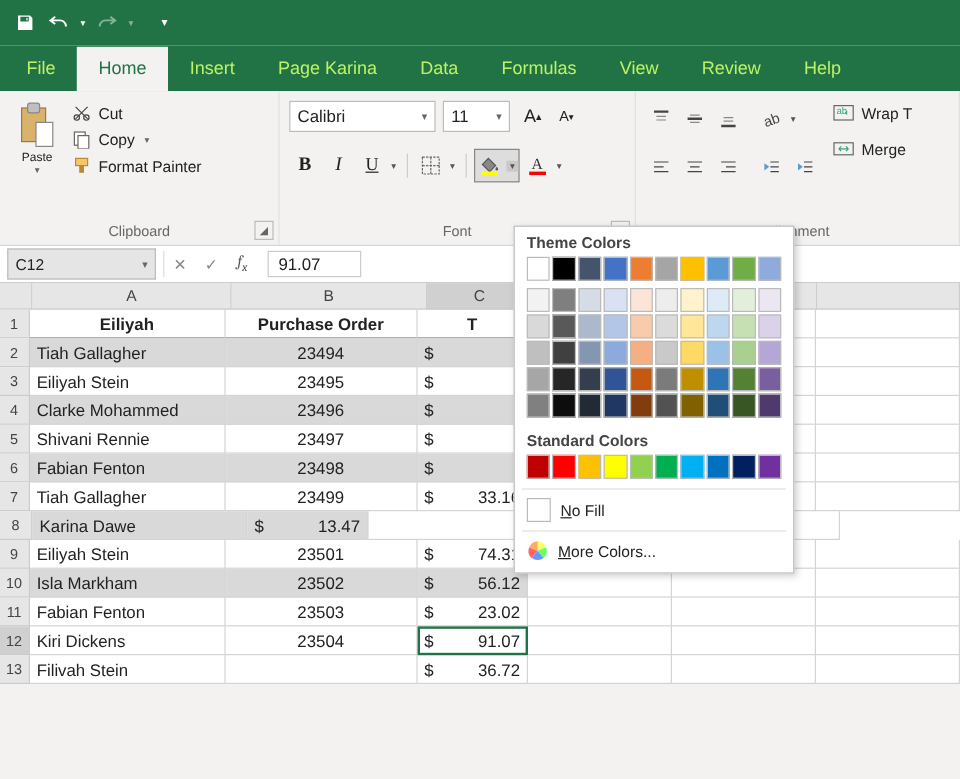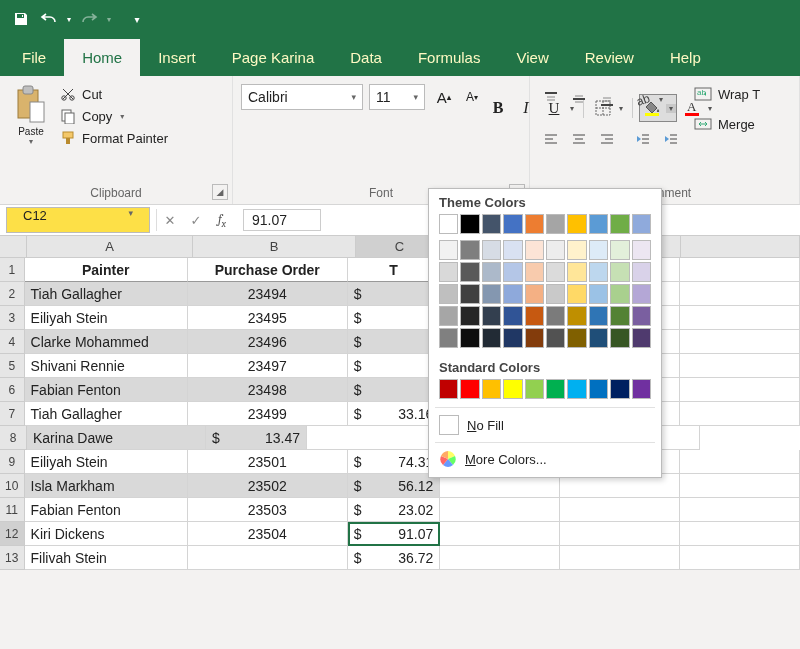--- a/index.html
+++ b/index.html
@@ -3,21 +3,21 @@
 <meta charset="utf-8">
 <style>
 html,body{margin:0;padding:0;font-family:"Segoe UI",Arial,sans-serif;font-size:13px;background:#fff;color:#222;overflow:hidden}
 .app{width:800px;height:649px;position:relative;background:#f3f2f1}
 
 .titlebar{height:38px;background:#217346;display:flex;align-items:center;padding:0 8px;gap:2px}
 .titlebar .qat-btn{width:26px;height:26px;display:flex;align-items:center;justify-content:center;color:#fff;cursor:pointer}
 .titlebar .qat-sep{width:10px;display:flex;align-items:center;justify-content:center;color:#fff;font-size:8px}
 
 .menubar{height:38px;background:#217346;display:flex;align-items:flex-end;padding:0 4px}
-.menubar .tab{padding:10px 18px 10px;color:#fef9c3;font-size:15px;cursor:pointer}
+.menubar .tab{padding:10px 18px 10px;color:#bef264;font-size:15px;cursor:pointer}
 .menubar .tab.active{background:#f3f2f1;color:#217346}
 
 .ribbon{height:128px;background:#f3f2f1;border-bottom:1px solid #d6d6d6;display:flex}
 .group{border-right:1px solid #e1e1e1;padding:4px 8px 2px;display:flex;flex-direction:column;position:relative}
 .group-label{text-align:center;font-size:12px;color:#666;padding:2px 0}
 .group-body{flex:1;display:flex;align-items:flex-start}
 .paste-big{width:46px;display:flex;flex-direction:column;align-items:center;cursor:pointer;padding-top:4px}
 .paste-big .lbl{font-size:10px;margin-top:2px}
 .clip-col{display:flex;flex-direction:column;gap:6px;padding:6px 4px 0 6px}
 .clip-item{display:flex;align-items:center;gap:6px;font-size:13px;cursor:pointer;white-space:nowrap}
@@ -32,21 +32,21 @@
 .split{display:flex;align-items:center}
 .split .dd{width:10px;font-size:8px;color:#555;cursor:pointer;text-align:center}
 .fill-active{border:1px solid #888;background:#ddd}
 
 .align-rows{display:flex;flex-direction:column;gap:14px;padding-top:6px}
 .align-row{display:flex;gap:2px}
 .align-side{display:flex;flex-direction:column;gap:14px;padding:6px 0 0 10px}
 .wrap-item{display:flex;align-items:center;gap:6px;font-size:13px;cursor:pointer;white-space:nowrap}
 
 .fbar{height:30px;background:#fff;border-bottom:1px solid #ccc;display:flex;align-items:center}
-.namebox{width:110px;height:24px;border:1px solid #bbb;margin:0 6px;display:flex;align-items:flex-start;justify-content:space-between;padding:0 16px;background:#fde047}
+.namebox{width:110px;height:24px;border:1px solid #bbb;margin:0 6px;display:flex;align-items:center;justify-content:space-between;padding:0 6px;background:#e5e5e5}
 .fx-btn{width:26px;height:24px;display:flex;align-items:center;justify-content:center;color:#888;cursor:pointer}
 .fx-lbl{font-style:italic;font-family:"Cambria",serif;color:#555}
 .fcell{flex:1;padding:0 8px;font-size:14px}
 .fcell .val{border:1px solid #ccc;padding:2px 8px;display:inline-block;min-width:60px}
 
 .grid{position:relative;background:#fff}
 .colheads{display:flex;height:22px;background:#e6e6e6}
 .rowhead-col{width:26px;background:#e6e6e6;border-right:1px solid #ccc;border-bottom:1px solid #ccc}
 .colhead{border-right:1px solid #ccc;border-bottom:1px solid #ccc;display:flex;align-items:center;justify-content:center;font-size:13px;color:#444;background:#e6e6e6}
 .colhead.sel{background:#d0d0d0}
@@ -158,21 +158,21 @@
               </svg>
               <span>Format Painter</span>
             </div>
       </div>
     </div>
     <div class="group-label">Clipboard</div>
     <div class="dlg-launcher">◢</div>
   </div>
 
   <div class="group" style="width:280px">
-    <div class="group-body" style="">
+    <div class="group-body" style="flex-direction:column">
       <div class="font-row1">
         <div class="font-name">
               <span>Calibri</span>
               <span style="font-size:9px;color:#666">▾</span>
             </div>
         <div class="font-size">
               <span>11</span>
               <span style="font-size:9px;color:#666">▾</span>
             </div>
         <div class="grow-shrink">
@@ -348,21 +348,21 @@
     <div class="colhead cA">A</div>
     <div class="colhead cB">B</div>
     <div class="colhead cC sel">C</div>
     <div class="colhead cD">D</div>
     <div class="colhead cE">E</div>
     <div class="colhead cF"></div>
   </div>
   <div class="rows" id="rows">
         <div class="row">
           <div class="rowhead">1</div>
-          <div class="cell cA hdr">Painter</div>
+          <div class="cell cA hdr">Eiliyah</div>
           <div class="cell cB hdr">Purchase Order</div>
           <div class="cell cC hdr">T</div>
           <div class="cell cD"></div>
           <div class="cell cE"></div>
           <div class="cell cF"></div>
         </div>
         <div class="row">
           <div class="rowhead">2</div>
           <div class="cell cA shade">Tiah Gallagher</div>
           <div class="cell cB center shade">23494</div>

